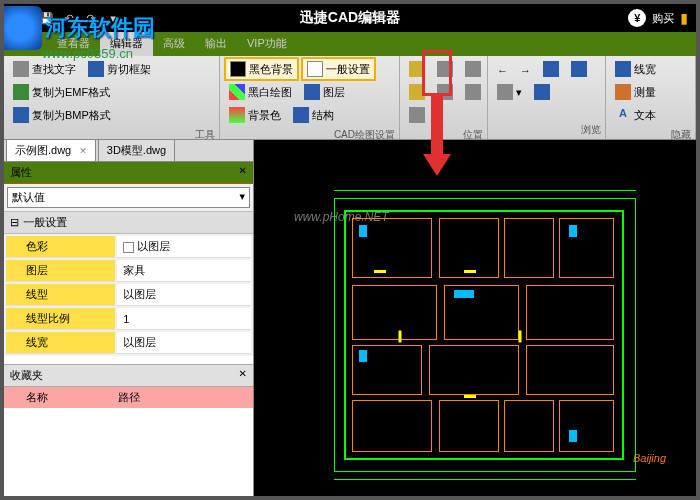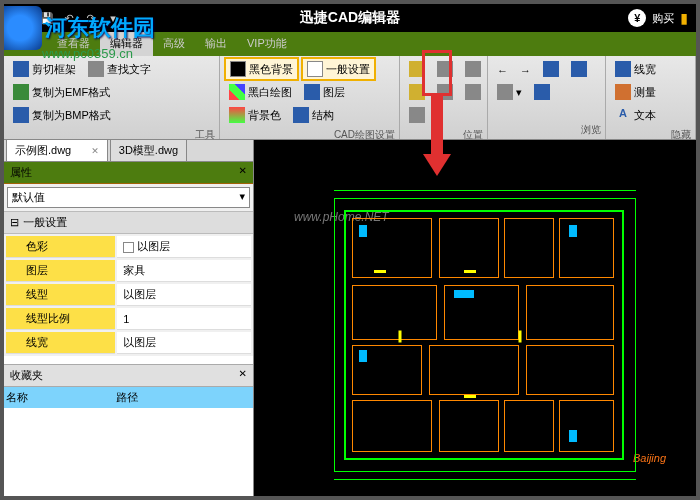--- a/index.html
+++ b/index.html
@@ -24,34 +24,34 @@
 .ribbon-label{text-align:right;font-size:10px;color:#555;padding:2px 0}
 .icon-blue{background:#2a5caa}
 .icon-green{background:#3a8a3a}
 .icon-orange{background:#d07030}
 .icon-gray{background:#888}
 .icon-yellow{background:#d0b030}
 .icon-white{background:#fff;border:1px solid #888}
 .workspace{display:flex;height:360px}
 .left-panel{width:250px;background:#f0f0f0;display:flex;flex-direction:column;border-right:1px solid #888}
 .tabs{background:#d8d8d8;height:22px;display:flex;align-items:flex-end;padding-left:2px;border-bottom:1px solid #888}
-.tab{padding:3px 8px;background:#fff;border:1px solid #888;border-bottom:none;margin-right:2px;font-size:10px;cursor:pointer;display:flex;align-items:center;gap:20px}
+.tab{padding:3px 8px;background:#fff;border:1px solid #888;border-bottom:none;margin-right:2px;font-size:10px;cursor:pointer;display:flex;align-items:center;gap:8px}
 .tab .x{font-size:9px;color:#888}
 .tab.inactive{background:#ddd}
 .panel-header{background:#4d7c0f;padding:3px 6px;display:flex;justify-content:space-between;border-bottom:1px solid #a16207;font-size:11px}
 .pin{font-size:10px}
 .dropdown{margin:3px;padding:2px 4px;background:#fff;border:1px solid #888;display:flex;justify-content:space-between;cursor:pointer}
 .prop-section{background:#ddd;padding:3px 6px;border-top:1px solid #bbb;border-bottom:1px solid #bbb;display:flex;align-items:center;gap:4px}
 .prop-table{width:100%}
 .prop-table td{padding:3px 6px;border-bottom:1px solid #ddd;font-size:11px}
 .prop-table td:first-child{width:45%;padding-left:20px;background:#fde047}
 .prop-table td:last-child{background:#fff}
 .checkbox{width:11px;height:11px;border:1px solid #888;display:inline-block;background:#fff;vertical-align:middle;margin-right:3px}
 .fav-header{background:#e0e0e0;padding:3px 6px;display:flex;justify-content:space-between;border-top:1px solid #aaa;border-bottom:1px solid #aaa}
-.fav-cols{display:flex;padding:3px 2px;background:#7dd3fc}
+.fav-cols{display:flex;padding:3px 22px;background:#fca5a5}
 .fav-cols span:first-child{width:45%}
 .fav-body{flex:1;background:#fff}
 .canvas{flex:1;background:#000;position:relative;overflow:hidden}
 .floor-plan{position:absolute;top:50px;left:50px;right:30px;bottom:20px}
 .wall{position:absolute;border:1px solid #0f0}
 .room{position:absolute;border:1px solid #f80}
 .door{position:absolute;background:#ff0;width:12px;height:3px}
 .det{position:absolute;background:#0bf}
 .watermark{position:absolute;color:#777;font-size:12px;font-style:italic}
 .wm1{top:70px;left:40px}
@@ -99,26 +99,26 @@
   <div class="menu-item">高级</div>
   <div class="menu-item">输出</div>
   <div class="menu-item">VIP功能</div>
 </div>
 
 <div class="ribbon">
   <div class="ribbon-group" style="width:216px">
     <div class="ribbon-body">
       <div class="ribbon-row">
         <div class="ribbon-btn">
+            <span class="ribbon-icon icon-gray"></span>
+            <span>查找文字</span>
+          </div>
+        <div class="ribbon-btn">
             <span class="ribbon-icon icon-blue"></span>
             <span>剪切框架</span>
-          </div>
-        <div class="ribbon-btn">
-            <span class="ribbon-icon icon-gray"></span>
-            <span>查找文字</span>
           </div>
       </div>
       <div class="ribbon-row">
         <div class="ribbon-btn">
             <span class="ribbon-icon icon-green"></span>
             <span>复制为EMF格式</span>
           </div>
       </div>
       <div class="ribbon-row">
         <div class="ribbon-btn">

